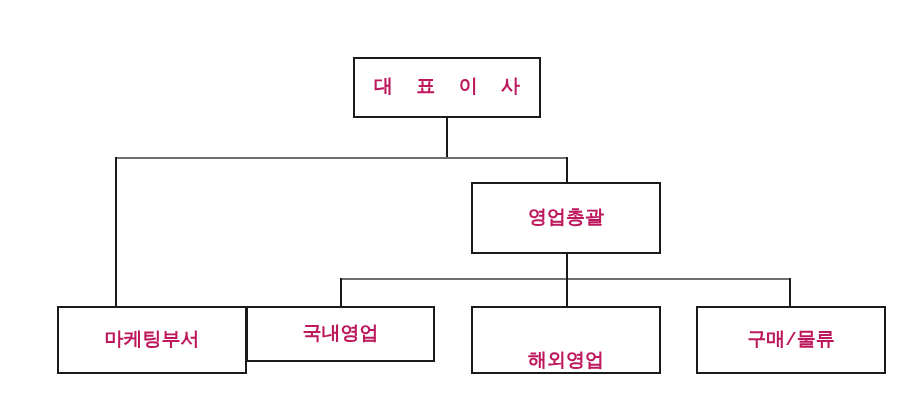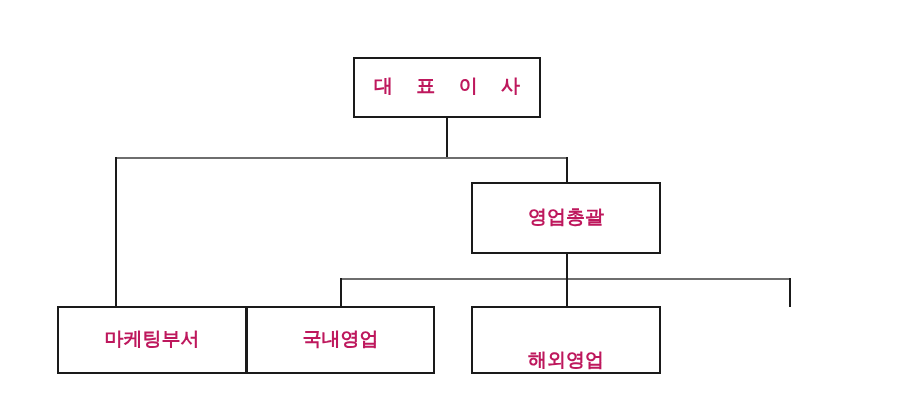--- a/index.html
+++ b/index.html
@@ -49,21 +49,21 @@
   .conn-h {
     position: absolute;
     height: 2px;
     background: #6e6e6e;
   }
 
   
   #box-ceo        { left: 353px; top: 57px;  width: 188px; height: 61px; }
   #box-sales-head { left: 471px; top: 182px; width: 190px; height: 72px; }
   #box-marketing  { left: 21px;  top: 306px; width: 190px; height: 68px; margin-left: 36px; }
-  #box-domestic   { left: 246px; top: 306px; width: 189px; height: 68px; }
+  #box-domestic   { left: 246px; top: 306px; width: 189px; height: 56px; }
   #box-overseas   { left: 471px; top: 306px; width: 190px; height: 68px; align-items: flex-end; }
   #box-purchasing { left: 696px; top: 306px; width: 190px; height: 68px; }
 
   
   
   #conn-ceo-stem     { left: 446px; top: 117px; height: 42px; }
   
   #conn-bus-top      { left: 115px; top: 157px; width: 453px; }
   
   #conn-drop-marketing { left: 115px; top: 157px; height: 150px; }
@@ -114,14 +114,17 @@
   </div>
 
   <div class="node-box" id="box-domestic">
     <span class="node-label">국내영업</span>
   </div>
 
   <div class="node-box" id="box-overseas">
     <span class="node-label">해외영업</span>
   </div>
 
+  <div class="node-box" id="box-purchasing">
+    <span class="node-label">구매/물류</span>
+  </div>
 
 </div>
 
 </body></html>

